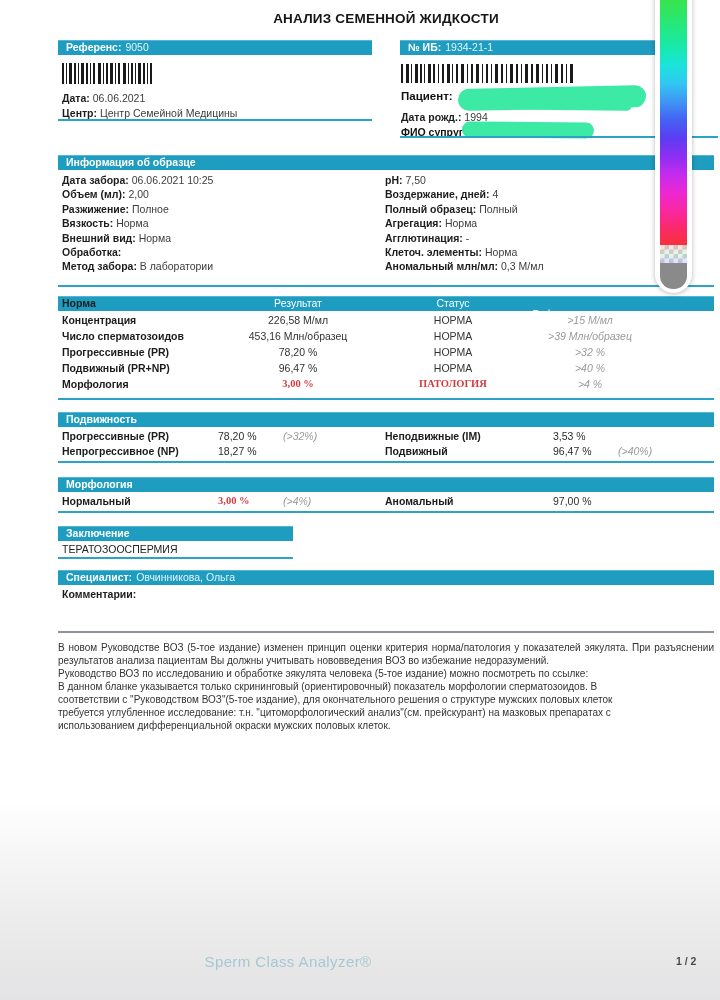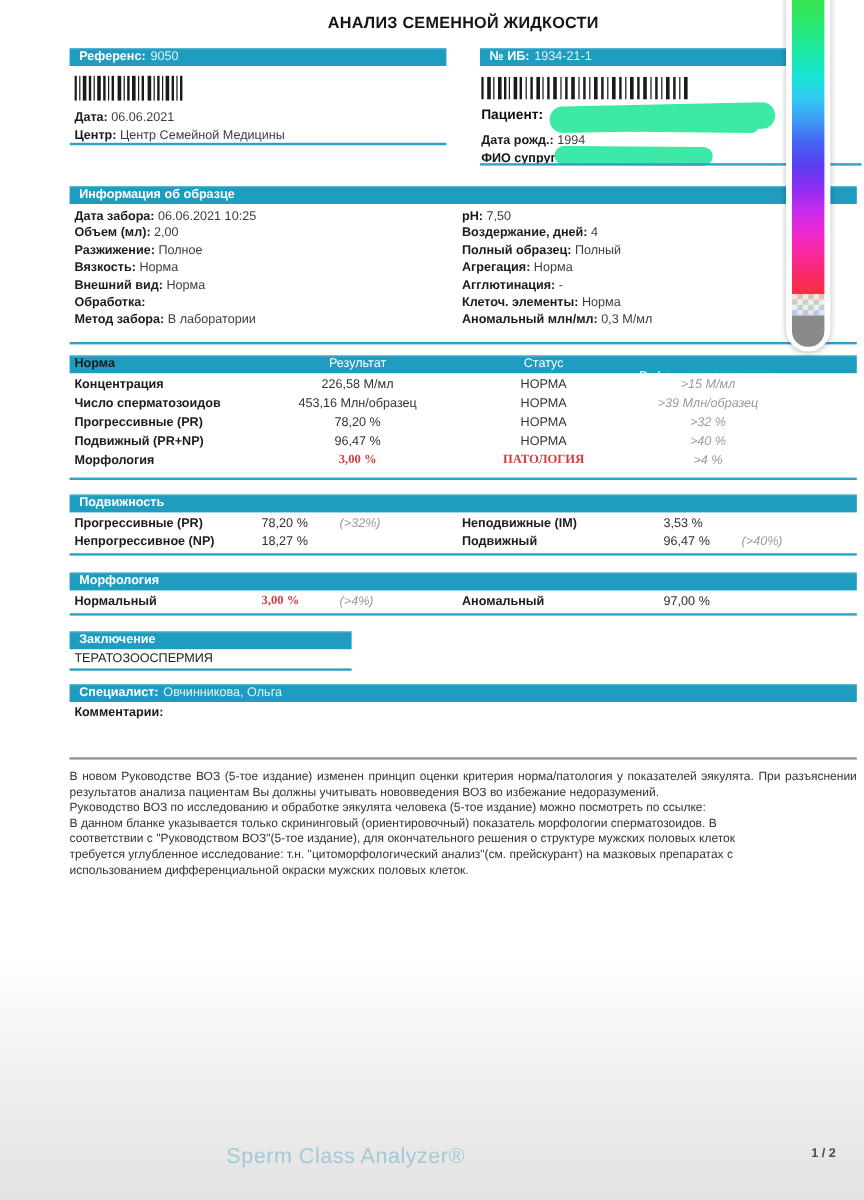--- a/index.html
+++ b/index.html
@@ -25,21 +25,21 @@
   .c-st{left:325px;width:140px;text-align:center;color:#333;}
   .c-ref{left:452px;width:160px;text-align:center;color:#9a9a9a;font-style:italic;}
   .hdr-cell{color:#fff;font-style:normal;font-weight:normal;}
   .red{color:#d23c3f !important;font-weight:bold;font-family:Liberation Serif, serif;}
   .ital{color:#9a9a9a;font-style:italic;}
   .notes{position:absolute;left:58px;top:641px;width:656px;font-size:10px;
          line-height:13px;color:#333;}
   .notes .just{text-align:justify;}
   .notes a{color:#4aa3e8;text-decoration:none;}
   .brand{position:absolute;top:953px;left:0;width:576px;text-align:center;
-         font-size:18px;color:#a5c8d3;letter-spacing:.4px;}
+         font-size:15px;color:#a5c8d3;letter-spacing:.4px;}
   .pagenum{position:absolute;top:955px;left:676px;font-size:10.5px;font-weight:bold;color:#4a4a4a;}
   .blob{position:absolute;background:#3ce9a5;}
   
   .slider{position:absolute;left:655px;top:-22px;width:37px;height:315px;
           background:#fff;border-radius:19px;box-shadow:0 1px 5px rgba(0,0,0,.28);z-index:50;}
   .slider .grad{position:absolute;left:5px;top:6px;width:27px;height:261px;
       background:linear-gradient(180deg,#3ddd41 0%,#35e554 8%,#25e87d 16%,#18e9ab 24%,
       #1be4da 31%,#31c8f2 38%,#3f96f5 45%,#4562f2 52%,#5b3df2 59%,#8c2ff2 66%,
       #c42bee 73%,#ec28d2 80%,#f9279f 87%,#fb2a67 94%,#f8303c 100%);}
   .slider .checker{position:absolute;left:5px;top:267px;width:27px;height:18px;

